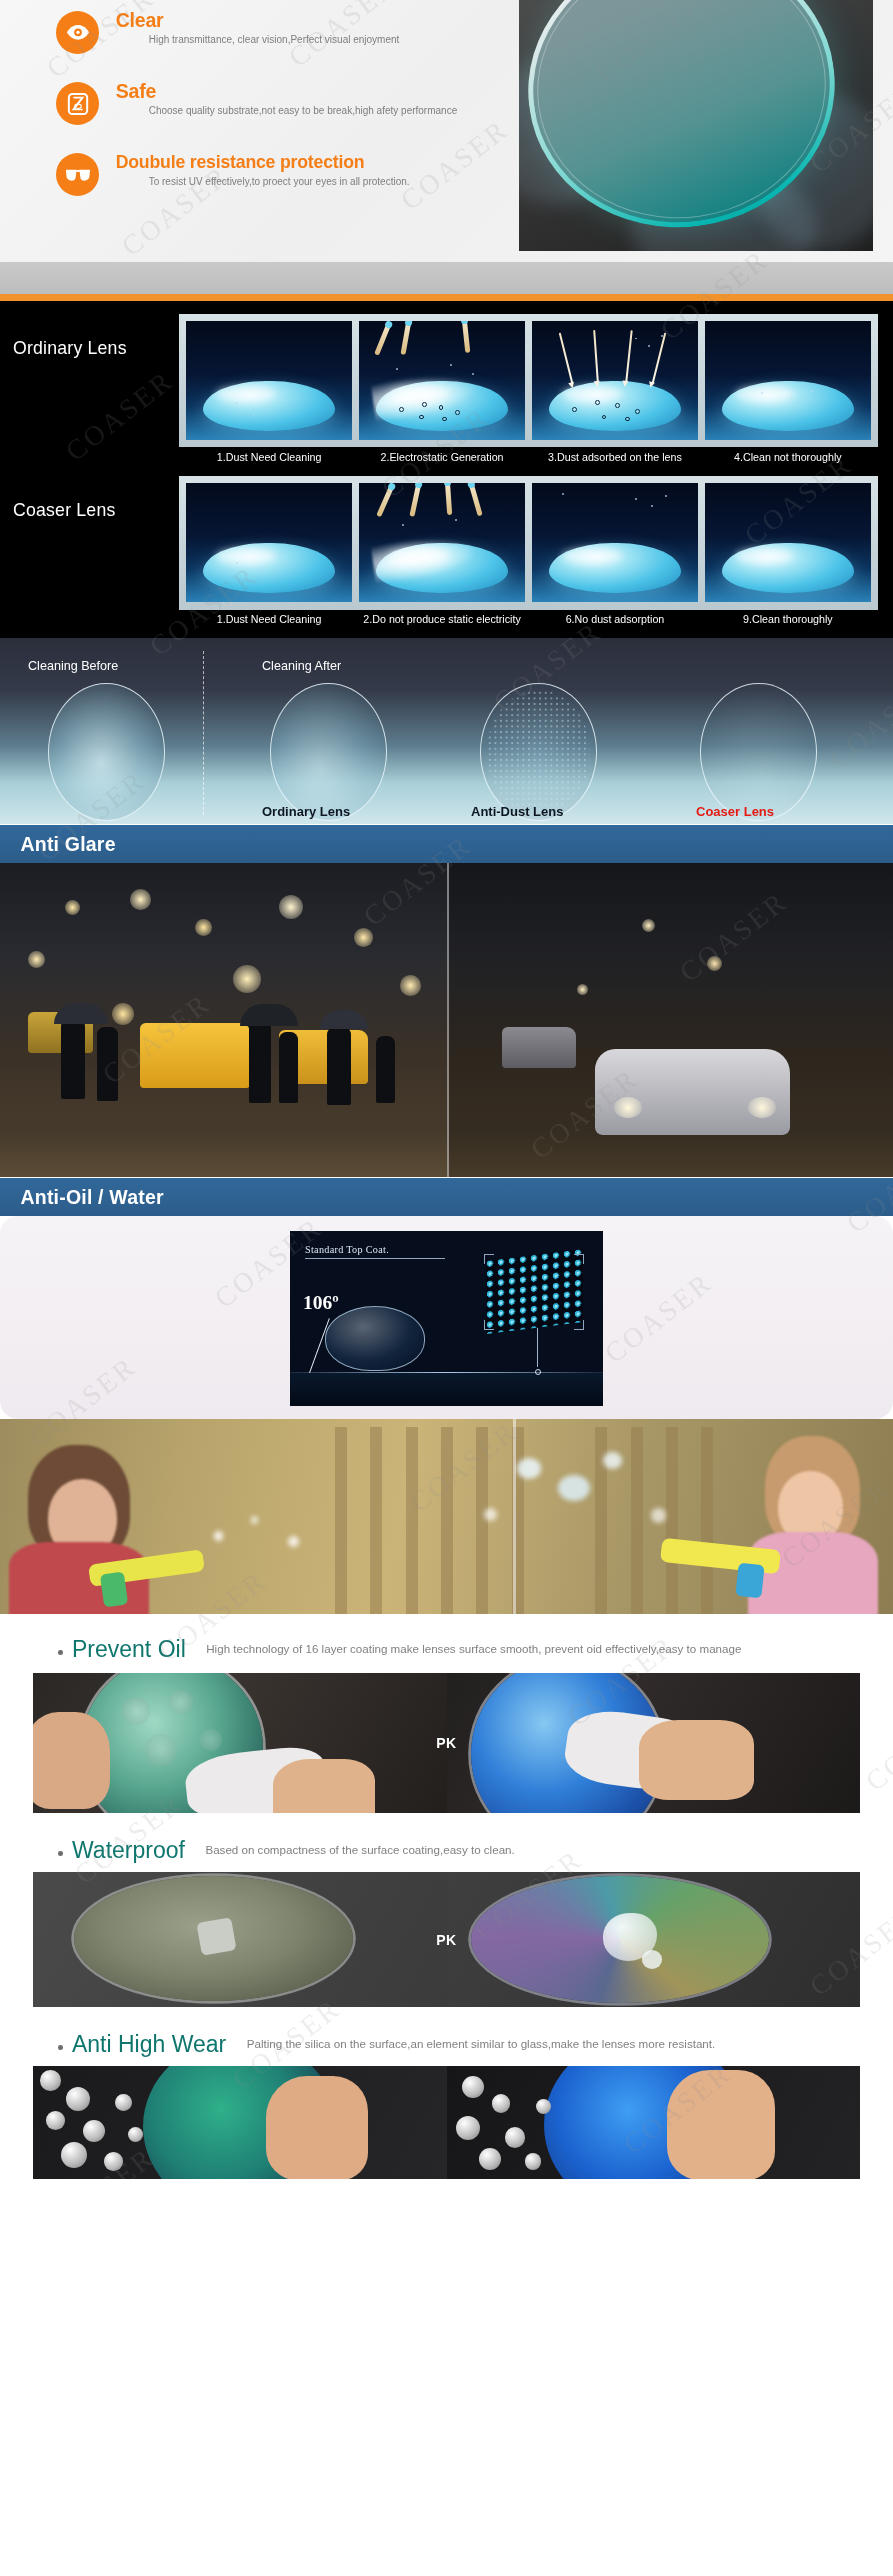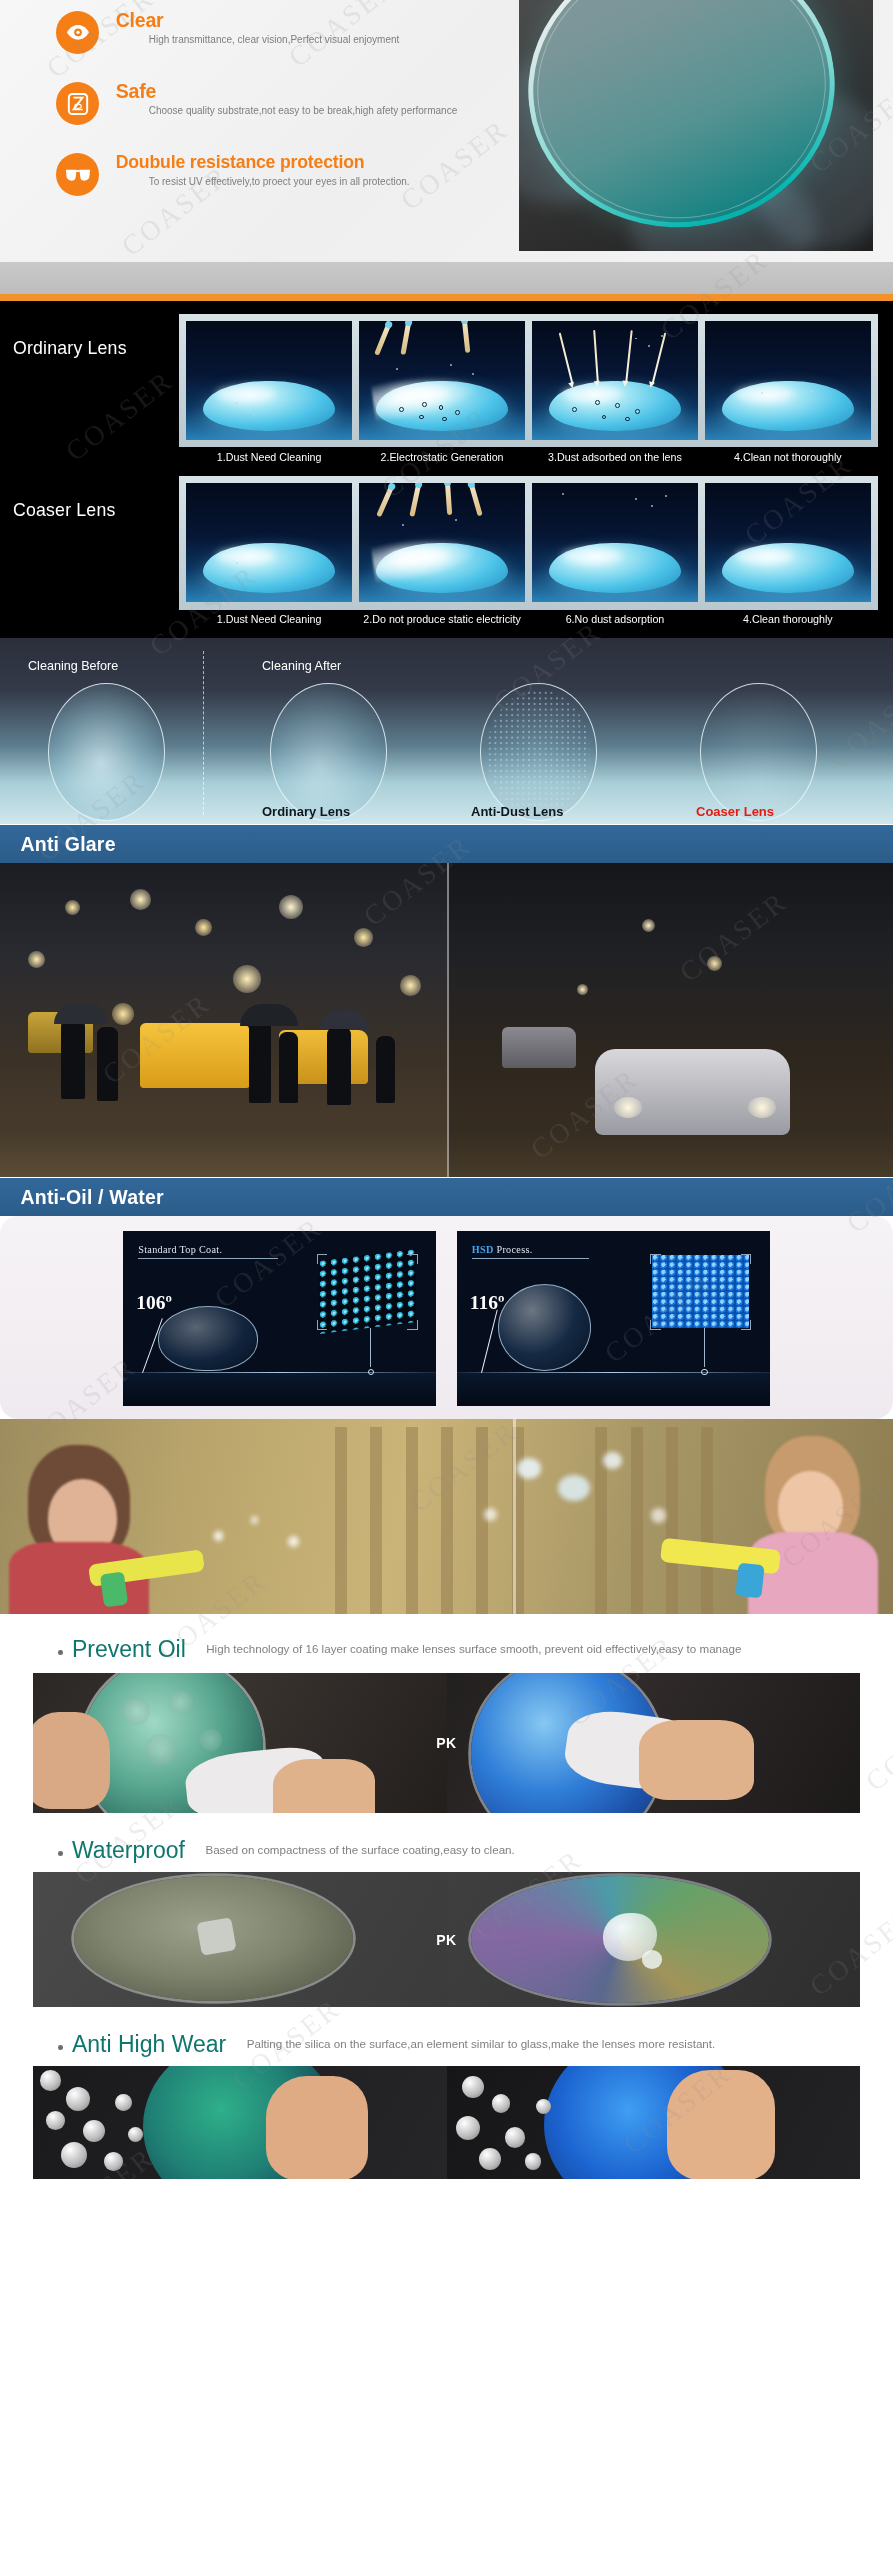--- a/index.html
+++ b/index.html
@@ -422,21 +422,21 @@
             <div class="speck" style="left:80%;top:10%;"></div>
         </div>
         <div class="cell">
           <div class="puck"></div>
         </div>
       </div>
       <div class="caps">
         <div class="cap">1.Dust Need Cleaning</div>
         <div class="cap">2.Do not produce static electricity</div>
         <div class="cap">6.No dust adsorption</div>
-        <div class="cap">4.Clean  thoroughly</div>
+        <div class="cap">9.Clean  thoroughly</div>
       </div>
     </div>
   </section>
 
   <section class="cleanrow">
     <div class="cr-label" style="left:28px;">Cleaning Before</div>
     <div class="divider-dash"></div>
     <div class="cr-label" style="left:262px;">Cleaning After</div>
 
     <div class="oval o1" style="left:48px;"></div>
@@ -515,43 +515,20 @@
              background-size: 11px 10.2px; transform: skewY(-7deg);"></div>
         <div class="corner" style="left:-1.9px;top:-1.9px;border-right:none;border-bottom:none;"></div>
         <div class="corner" style="right:-1.9px;top:-1.9px;border-left:none;border-bottom:none;"></div>
         <div class="corner" style="left:-1.9px;bottom:-1.9px;border-right:none;border-top:none;"></div>
         <div class="corner" style="right:-1.9px;bottom:-1.9px;border-left:none;border-top:none;"></div>
       </div>
       <div class="lead" style="right:65px;top:97px;width:1.1px;height:39px;"></div>
       <div class="lead-dot" style="right:62px;bottom:31px;"></div>
     </div>
 
-    <div class="diag">
-      <div class="diag-title">
-        <u><b>HSD</b><span> Process.</span></u>
-      </div>
-      <div class="angle">116º</div>
-      <div class="d-base"></div>
-      <div class="d-floor"></div>
-
-      <div class="droplet" style="left:41px;bottom:35px;width:93px;height:87px;border-radius:50%;
-           background:radial-gradient(ellipse at 36% 30%, rgba(235,248,255,.45), rgba(70,130,190,.25) 52%, rgba(10,30,60,.14));"></div>
-      <div class="angle-line" style="left:24px;bottom:33px;width:1.4px;height:65px;transform:rotate(14deg);transform-origin:bottom;"></div>
-      <div class="zoombox">
-        <div class="inner" style="background:#061430;
-             background-image: radial-gradient(circle at 35% 30%, #8fd2ff 0 2.2px, #1577e0 2.2px 3.9px, #0b4ea8 3.9px);
-             background-size: 8.4px 7.4px;"></div>
-        <div class="corner" style="left:-1.9px;top:-1.9px;border-right:none;border-bottom:none;"></div>
-        <div class="corner" style="right:-1.9px;top:-1.9px;border-left:none;border-bottom:none;"></div>
-        <div class="corner" style="left:-1.9px;bottom:-1.9px;border-right:none;border-top:none;"></div>
-        <div class="corner" style="right:-1.9px;bottom:-1.9px;border-left:none;border-top:none;"></div>
-      </div>
-      <div class="lead" style="right:65px;top:97px;width:1.1px;height:39px;"></div>
-      <div class="lead-dot" style="right:62px;bottom:31px;"></div>
-    </div>
 
   </section>
 
   <section class="waterfight">
     <div class="fence" style="left:335px;"></div>
       <div class="fence" style="left:370px;"></div>
     <div class="fence" style="left:406px;"></div>
       <div class="fence" style="left:441px;"></div>
     <div class="fence" style="left:476px;"></div>
       <div class="fence" style="left:512px;"></div>

